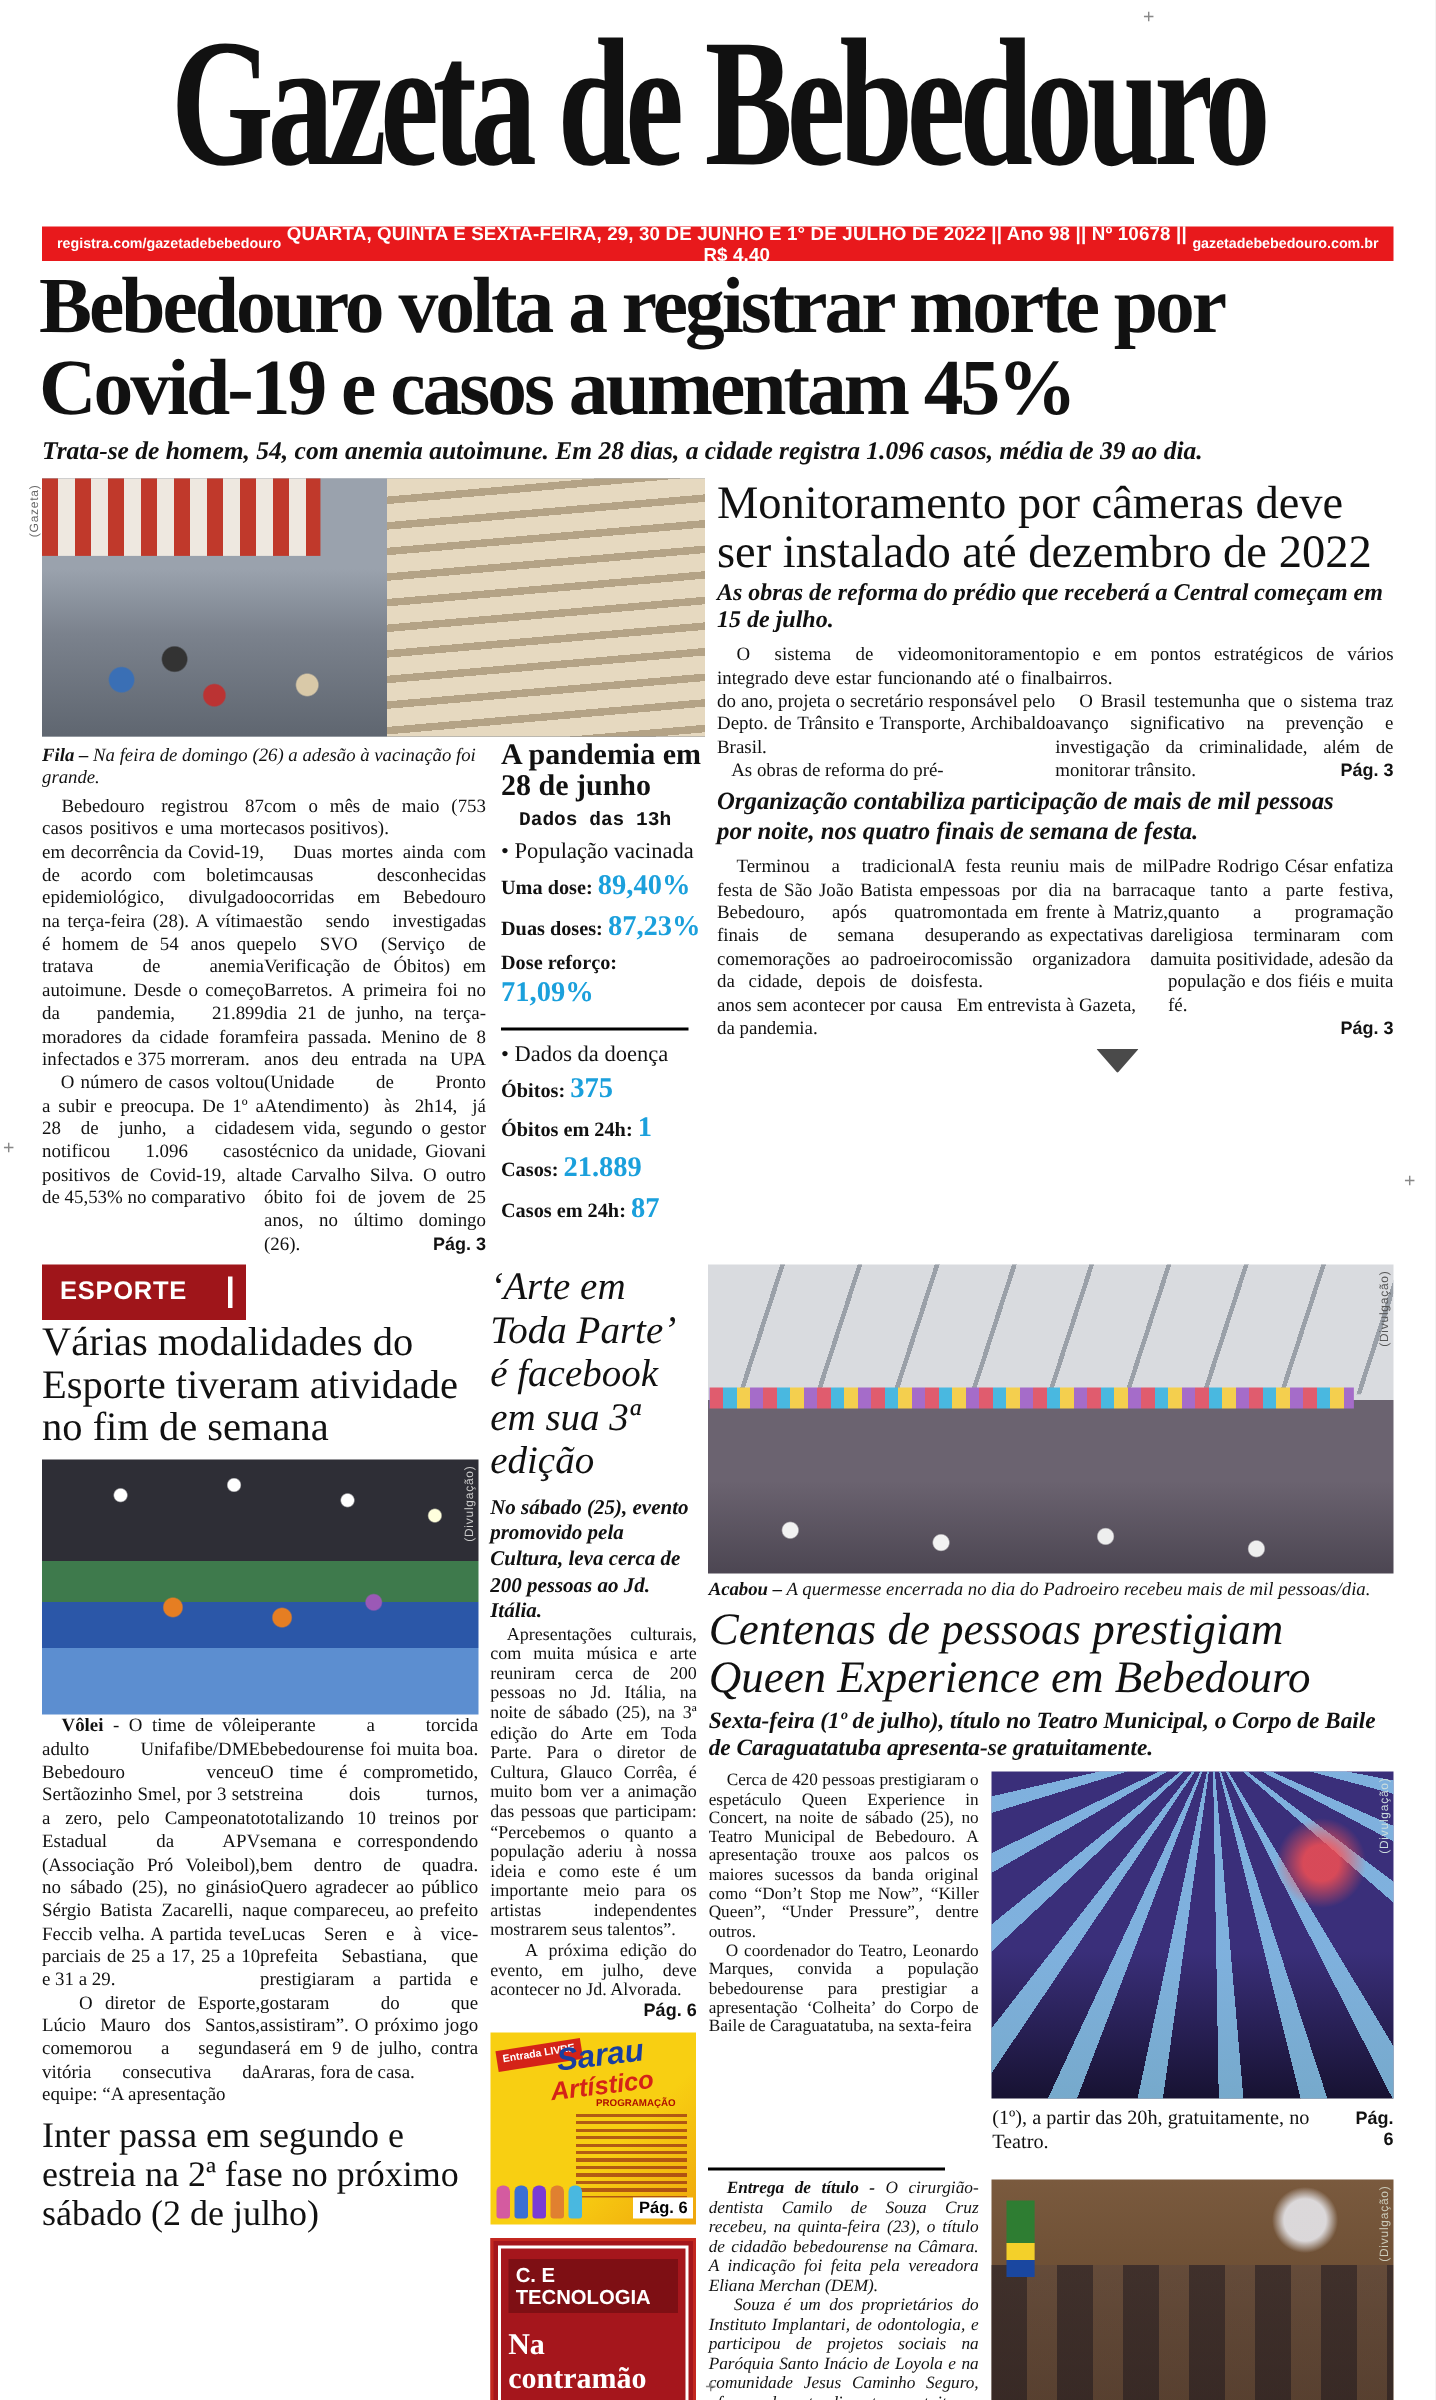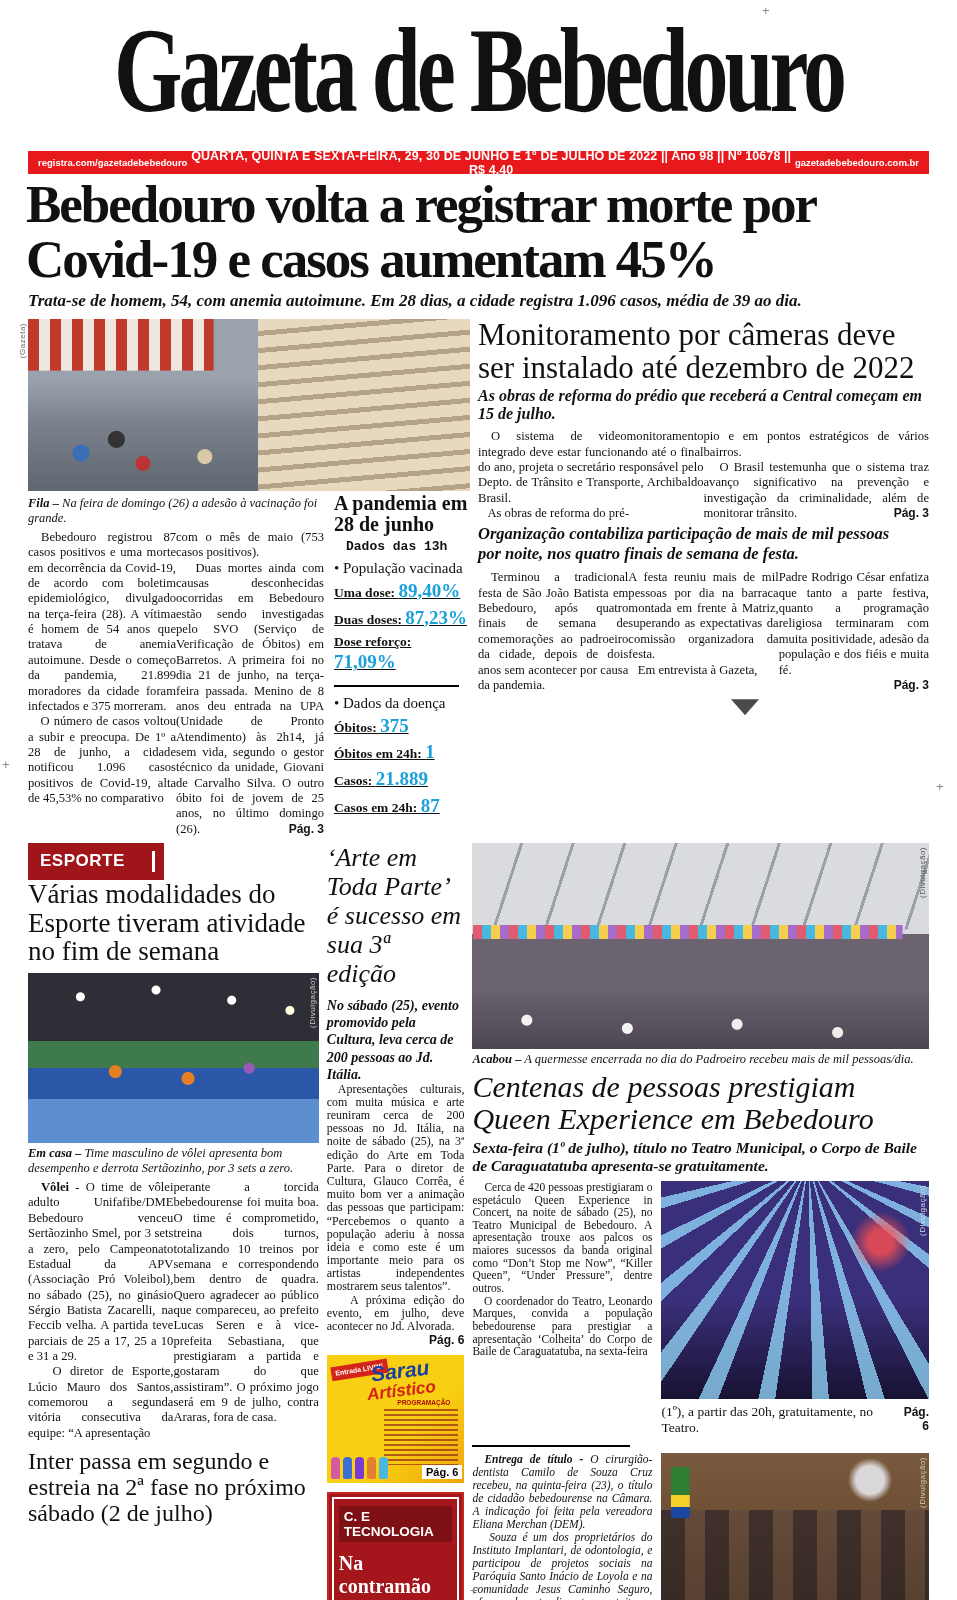--- a/index.html
+++ b/index.html
@@ -22,21 +22,21 @@
   .lead-headline{margin:3px 26px 0;font-weight:bold;font-size:53px;line-height:1.03;letter-spacing:-2px;}
   .lead-deck{margin:5px 28px 2px;font-weight:bold;font-style:italic;font-size:17px;}
 
   
   .pag{font-family:"Liberation Sans",sans-serif;font-weight:bold;font-size:12px;text-align:right;}
   .pag.tuck{margin-top:-15px;}
   .caption{font-style:italic;font-size:12.5px;line-height:1.15;margin:3px 0 5px;}
   .caption b{font-weight:bold;}
   .col{white-space:pre-line;text-align:justify;}
   .body12{font-size:12.6px;line-height:1.22;}
-  .cols{display:flex;justify-content:flex-end;}
+  .cols{display:flex;}
   .cols .col{flex:1;}
   .credit{position:absolute;writing-mode:vertical-rl;transform:rotate(180deg);
           font-family:"Liberation Sans",sans-serif;font-size:8px;color:#666;letter-spacing:.5px;}
   .photo{position:relative;}
 
   
   .band-mid{display:flex;gap:8px;margin:8px 28px 0;}
   .mid-left{width:442px;}
   .photo-feira{height:172px;background-color:#8e959e;
     background-image:
@@ -48,21 +48,21 @@
       repeating-linear-gradient(175deg,#e6d9c0 0 12px,#b4a386 12px 17px),
       linear-gradient(180deg,#9aa2ad 0 35%,#7b828d 60%,#5f6670 100%);
     background-size:100% 100%,100% 100%,100% 100%,100% 100%,42% 30%,48% 100%,100% 100%;
     background-position:0 0,0 0,0 0,0 0,left top,right top,0 0;background-repeat:no-repeat;}
   .mid-left-lower{display:flex;gap:10px;margin-top:2px;}
   .lead-text{width:296px;}
   .pandemic{width:136px;}
   .p-title{font-size:20px;font-weight:bold;line-height:1.05;}
   .p-time{font-size:13px;font-weight:bold;margin:4px 12px 6px;font-family:Liberation Mono, monospace;}
   .p-sub{font-size:15px;font-weight:normal;margin:5px 0 2px;}
-  .p-row{font-size:13.5px;font-weight:bold;margin:2px 0;line-height:1.3;text-decoration:underline;}
+  .p-row{font-size:13.5px;font-weight:bold;margin:2px 0;line-height:1.3;}
   .p-val{color:#1ba0dc;font-size:19px;}
   .p-div{border-top:2px solid #000;width:92%;margin:10px 0 8px;}
   .mid-right{width:479px;}
   .art-headline{font-size:31px;line-height:1.05;font-weight:normal;}
   .art-deck{font-weight:bold;font-style:italic;font-size:16px;margin:3px 0 6px;}
   .q-headline{font-size:33px;line-height:1.06;margin-top:12px;}
   .tri-down{width:28px;height:16px;background:#4a4a4a;clip-path:polygon(0 0,100% 0,50% 100%);
             margin:6px 170px 0 auto;}
 
   
@@ -238,32 +238,31 @@
 
     <div class="low-left">
       <div class="badge-esporte">
         <span>ESPORTE</span>
         <span class="badge-bar"></span>
       </div>
       <h2 class="esp-headline" style="margin:0;font-weight:normal;">Várias modalidades do Esporte tiveram atividade no fim de semana</h2>
       <div class="photo photo-volei">
         <span class="credit" style="right:2px;top:4px;color:#ccc;">(Divulgação)</span>
       </div>
-      <div class="caption"><b>Em casa –</b><span> Time masculino de vôlei apresenta bom desempenho e derrota Sertãozinho, por 3 sets a zero.</span></div>
       <div class="cols body12">
         <p class="col" style="margin:0;text-indent:13px;"><b>Vôlei</b><span> - O time de vôlei adulto Unifafibe/DME Bebedouro venceu Sertãozinho Smel, por 3 sets a zero, pelo Campeonato Estadual da APV (Associação Pró Voleibol), no sábado (25), no ginásio Sérgio Batista Zacarelli, na Feccib velha. A partida teve parciais de 25 a 17, 25 a 10 e 31 a 29.
 &nbsp;&nbsp;&nbsp;O diretor de Esporte, Lúcio Mauro dos Santos, comemorou a segunda vitória consecutiva da equipe: “A apresentação</span></p>
         <p class="col" style="margin:0;">perante a torcida bebedourense foi muita boa. O time é comprometido, treina dois turnos, totalizando 10 treinos por semana e correspondendo bem dentro de quadra. Quero agradecer ao público que compareceu, ao prefeito Lucas Seren e à vice-prefeita Sebastiana, que prestigiaram a partida e gostaram do que assistiram”. O próximo jogo será em 9 de julho, contra Araras, fora de casa.</p>
       </div>
       <h3 class="inter-headline" style="margin:8px 0 0;font-weight:normal;">Inter passa em segundo e estreia na 2ª fase no próximo sábado (2 de julho)</h3>
 
     </div>
 
     <div class="low-mid">
-      <h2 class="arte-headline" style="margin:0;font-weight:normal;">‘Arte em Toda Parte’ é sucesso em sua 3ª edição</h2>
+      <h2 class="arte-headline" style="margin:0;font-weight:normal;">‘Arte em Toda Parte’ é facebook em sua 3ª edição</h2>
       <div class="arte-deck">No sábado (25), evento promovido pela Cultura, leva cerca de 200 pessoas ao Jd. Itália.</div>
       <p class="col body10" style="margin:0;text-indent:11px;">Apresentações culturais, com muita música e arte reuniram cerca de 200 pessoas no Jd. Itália, na noite de sábado (25), na 3ª edição do Arte em Toda Parte. Para o diretor de Cultura, Glauco Corrêa, é muito bom ver a animação das pessoas que participam: “Percebemos o quanto a população aderiu à nossa ideia e como este é um importante meio para os artistas independentes mostrarem seus talentos”.
 &nbsp;&nbsp;&nbsp;A próxima edição do evento, em julho, deve acontecer no Jd. Alvorada.</p>
       <div class="pag">Pág. 6</div>
       <div class="poster">
         <span class="badge">Entrada LIVRE</span>
         <span class="s1">Sarau</span>
         <span class="s2">Artístico</span>
         <span class="prog">PROGRAMAÇÃO</span>
         <span class="proglines"></span>

